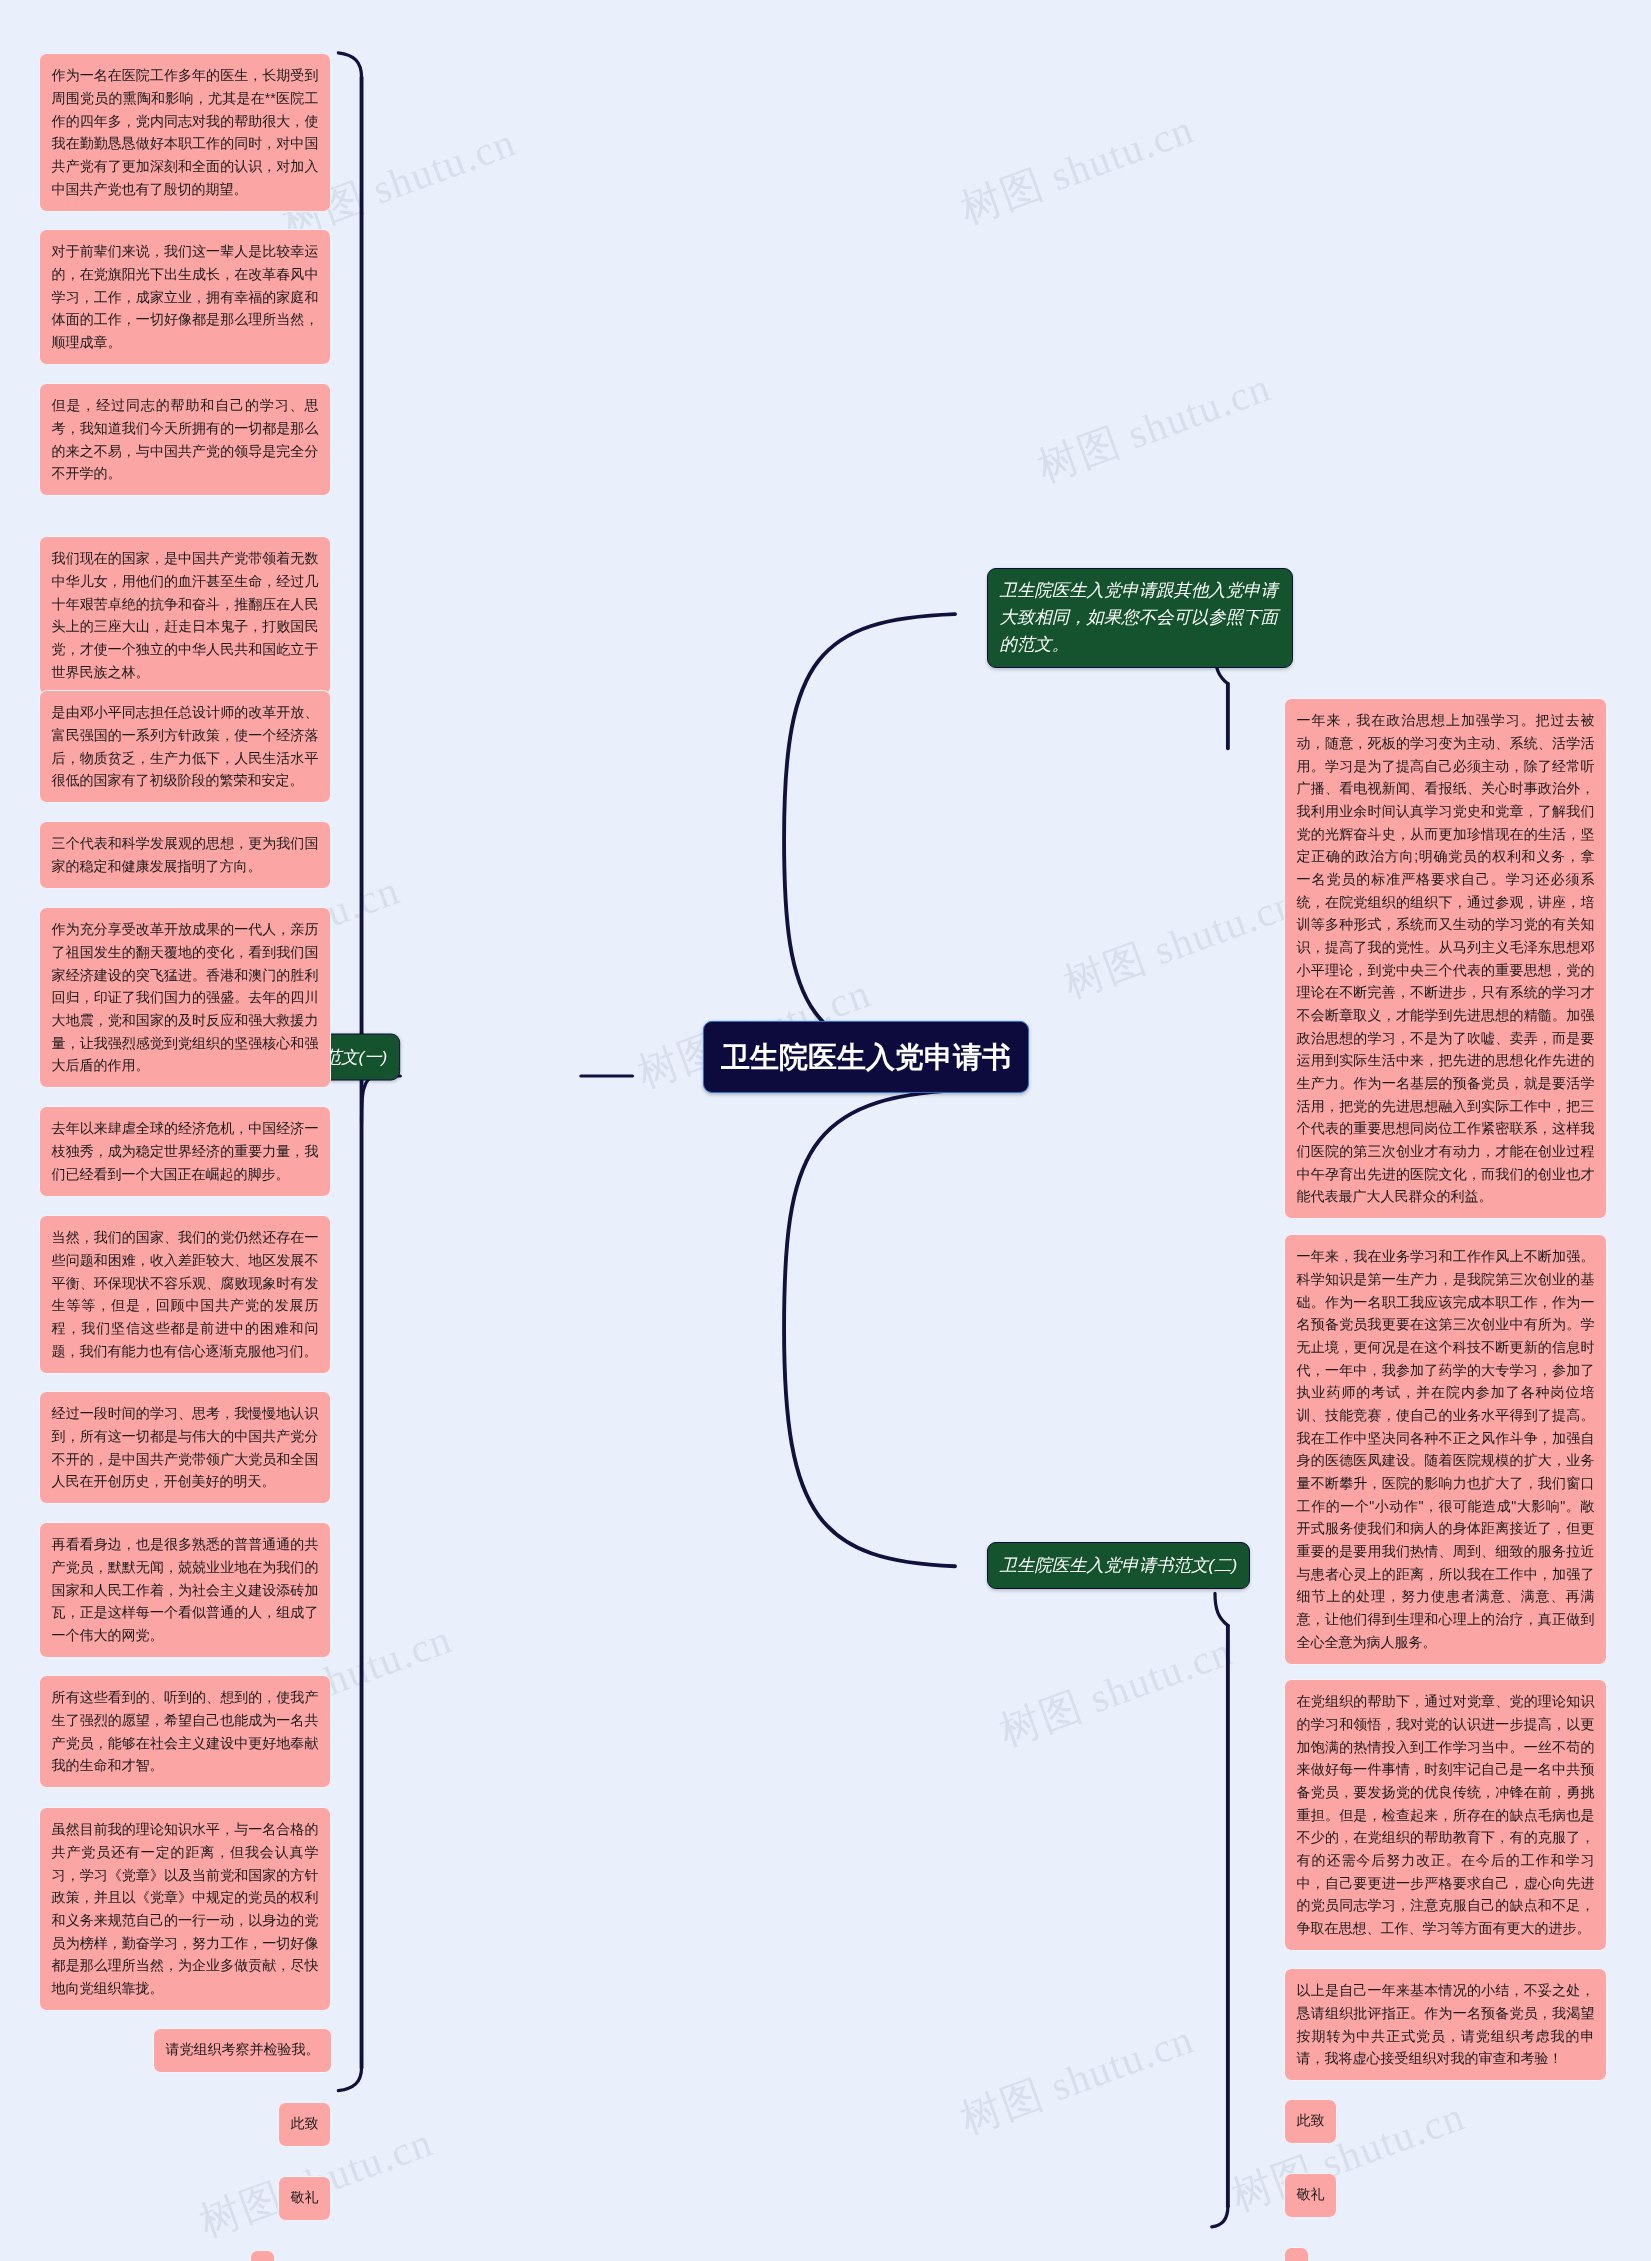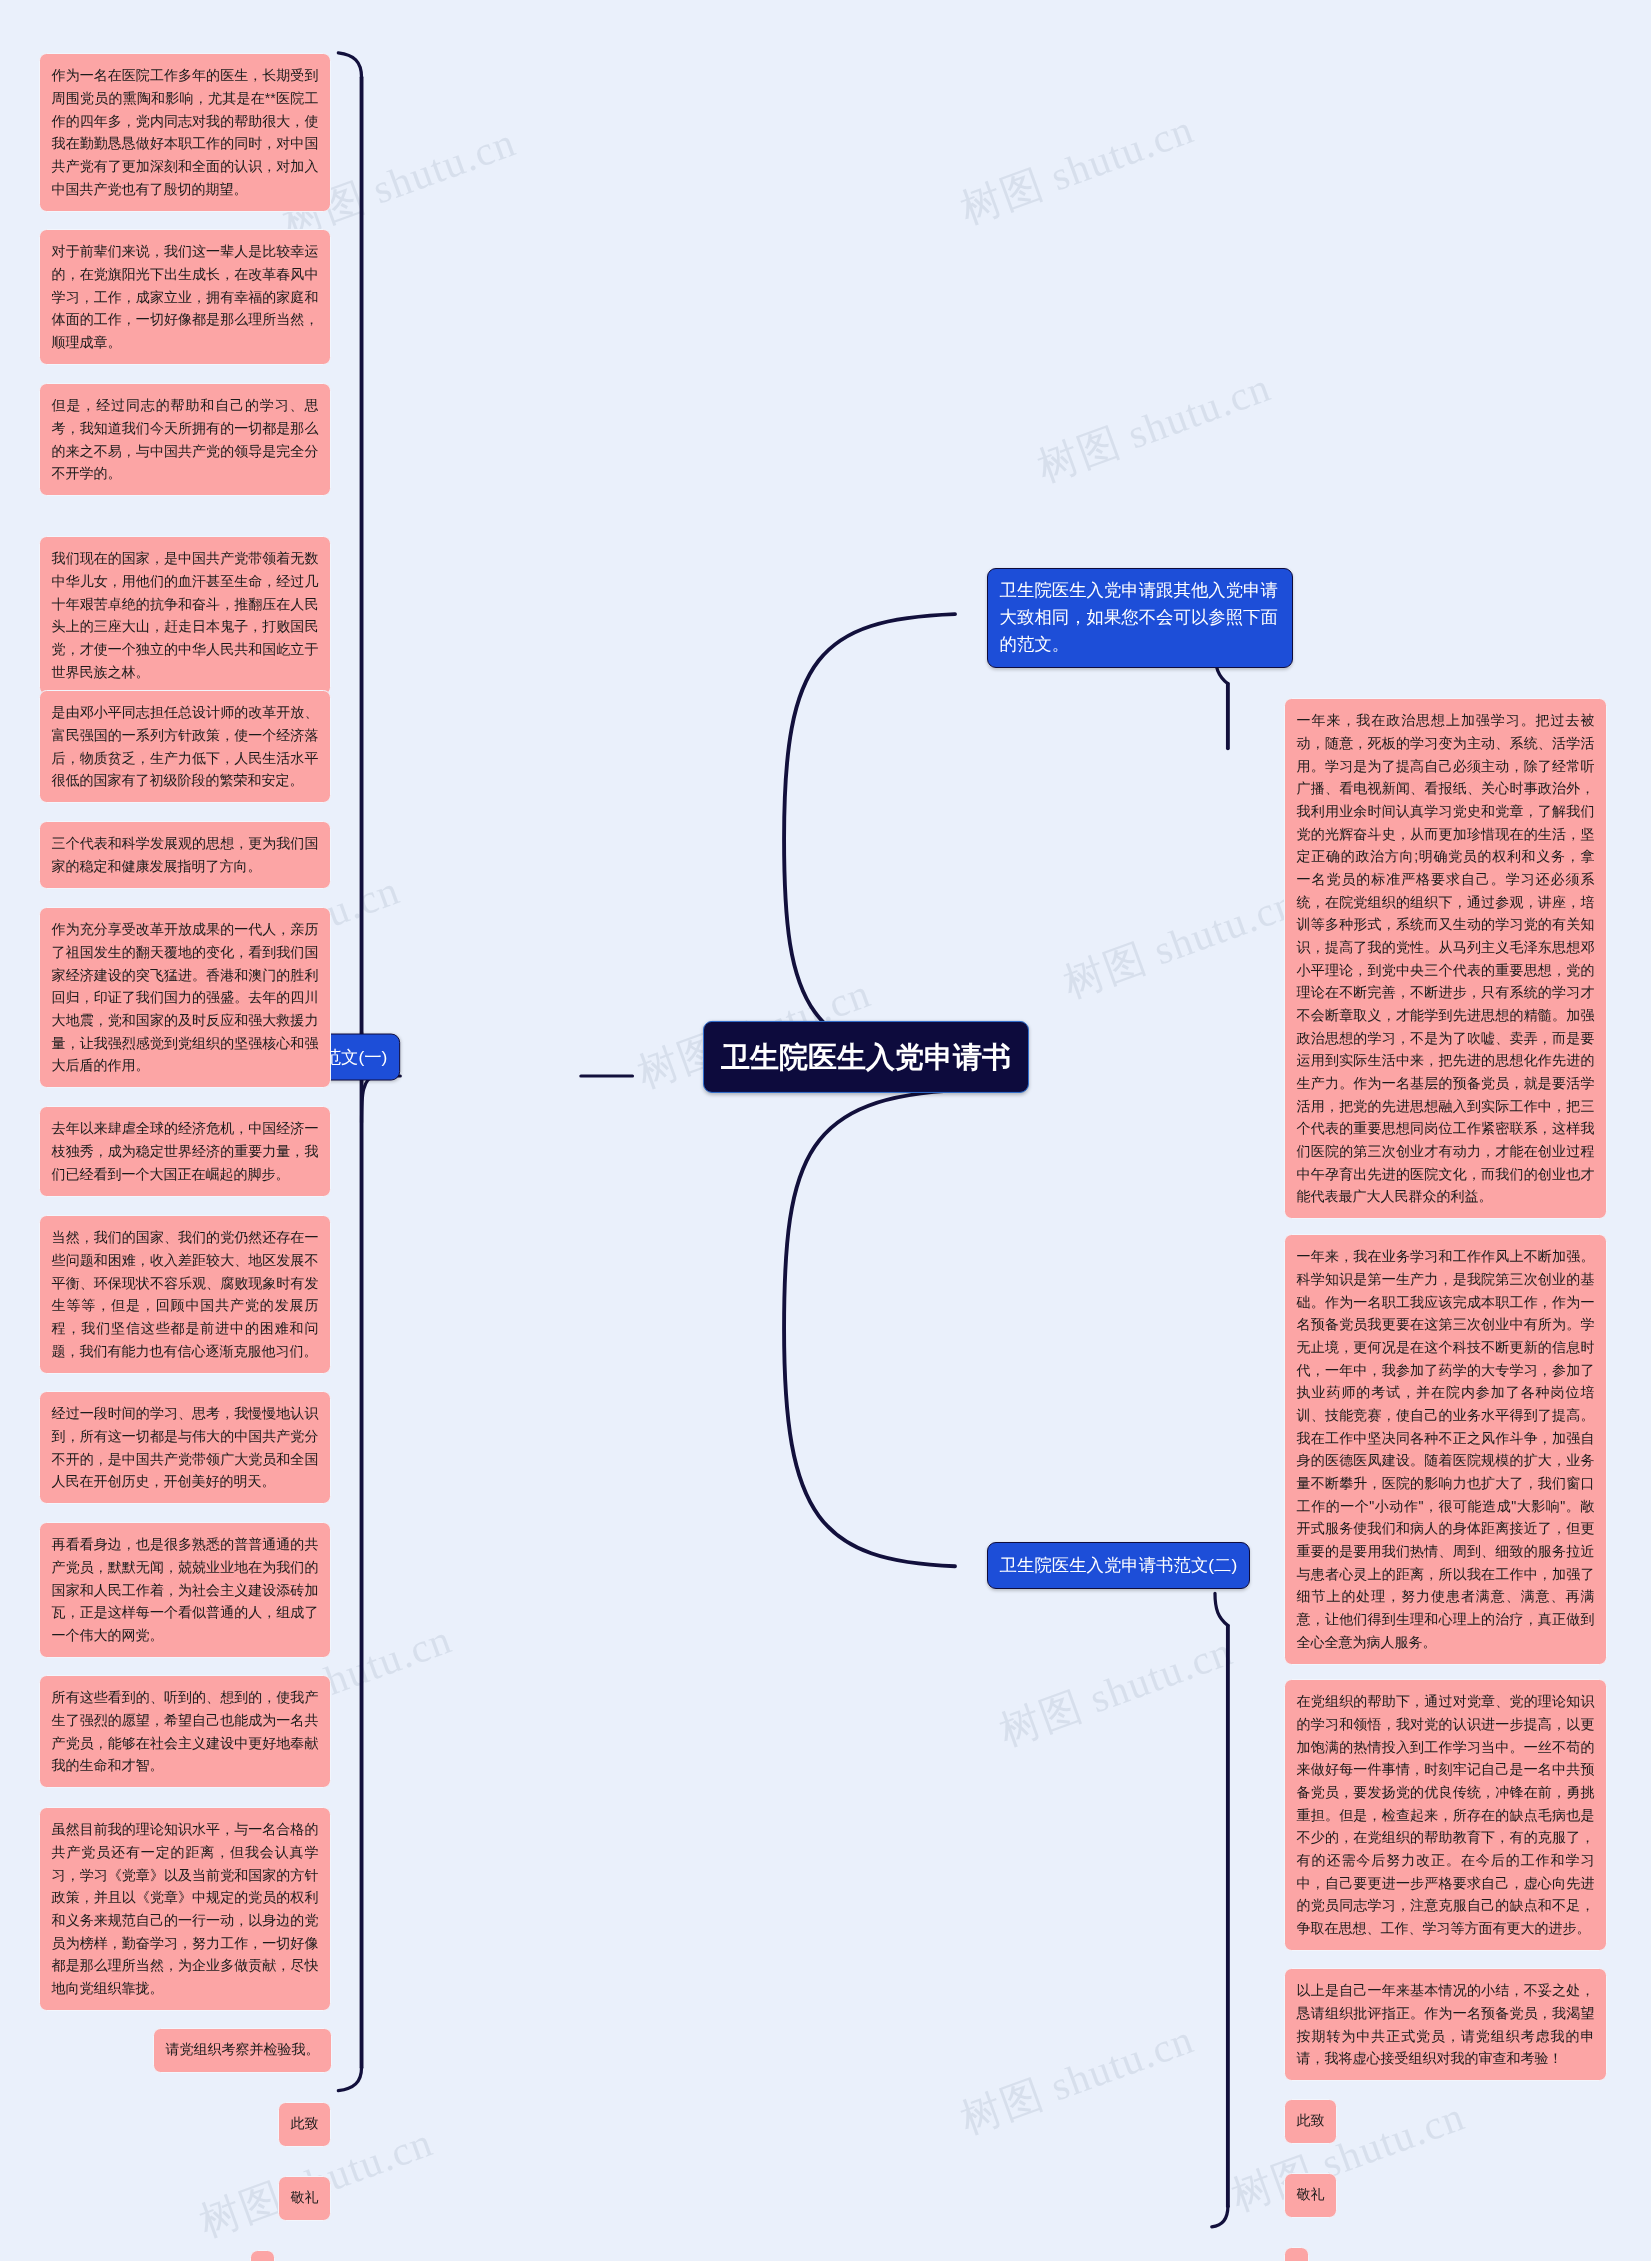--- a/index.html
+++ b/index.html
@@ -41,27 +41,28 @@
     color: #ffffff;
     font-size: 29px;
     font-weight: 600;
     white-space: nowrap;
     padding: 11.6px 17px;
     border-radius: 9px;
     box-shadow: 0 1.3px 3.9px rgba(0,0,0,.25);
   }
 
   .branch {
-    background: #1d4ed8;
+    background: #14532d;
     border: 1.3px solid #0f0c3c;
     color: #ffffff;
     font-size: 17.4px;
     border-radius: 9px;
     padding: 8.4px 11.6px;
     box-shadow: 0 1.3px 3.2px rgba(0,0,0,.2);
+    font-style: italic;
   }
   .branch.wrapped { line-height: 1.55; }
 
   .leaf {
     background: #fca5a5;
     border: 0.6px solid #f2f6fd;
     color: #1a1a1a;
     font-size: 14px;
     border-radius: 7.7px;
     padding: 10.3px 11.6px;

